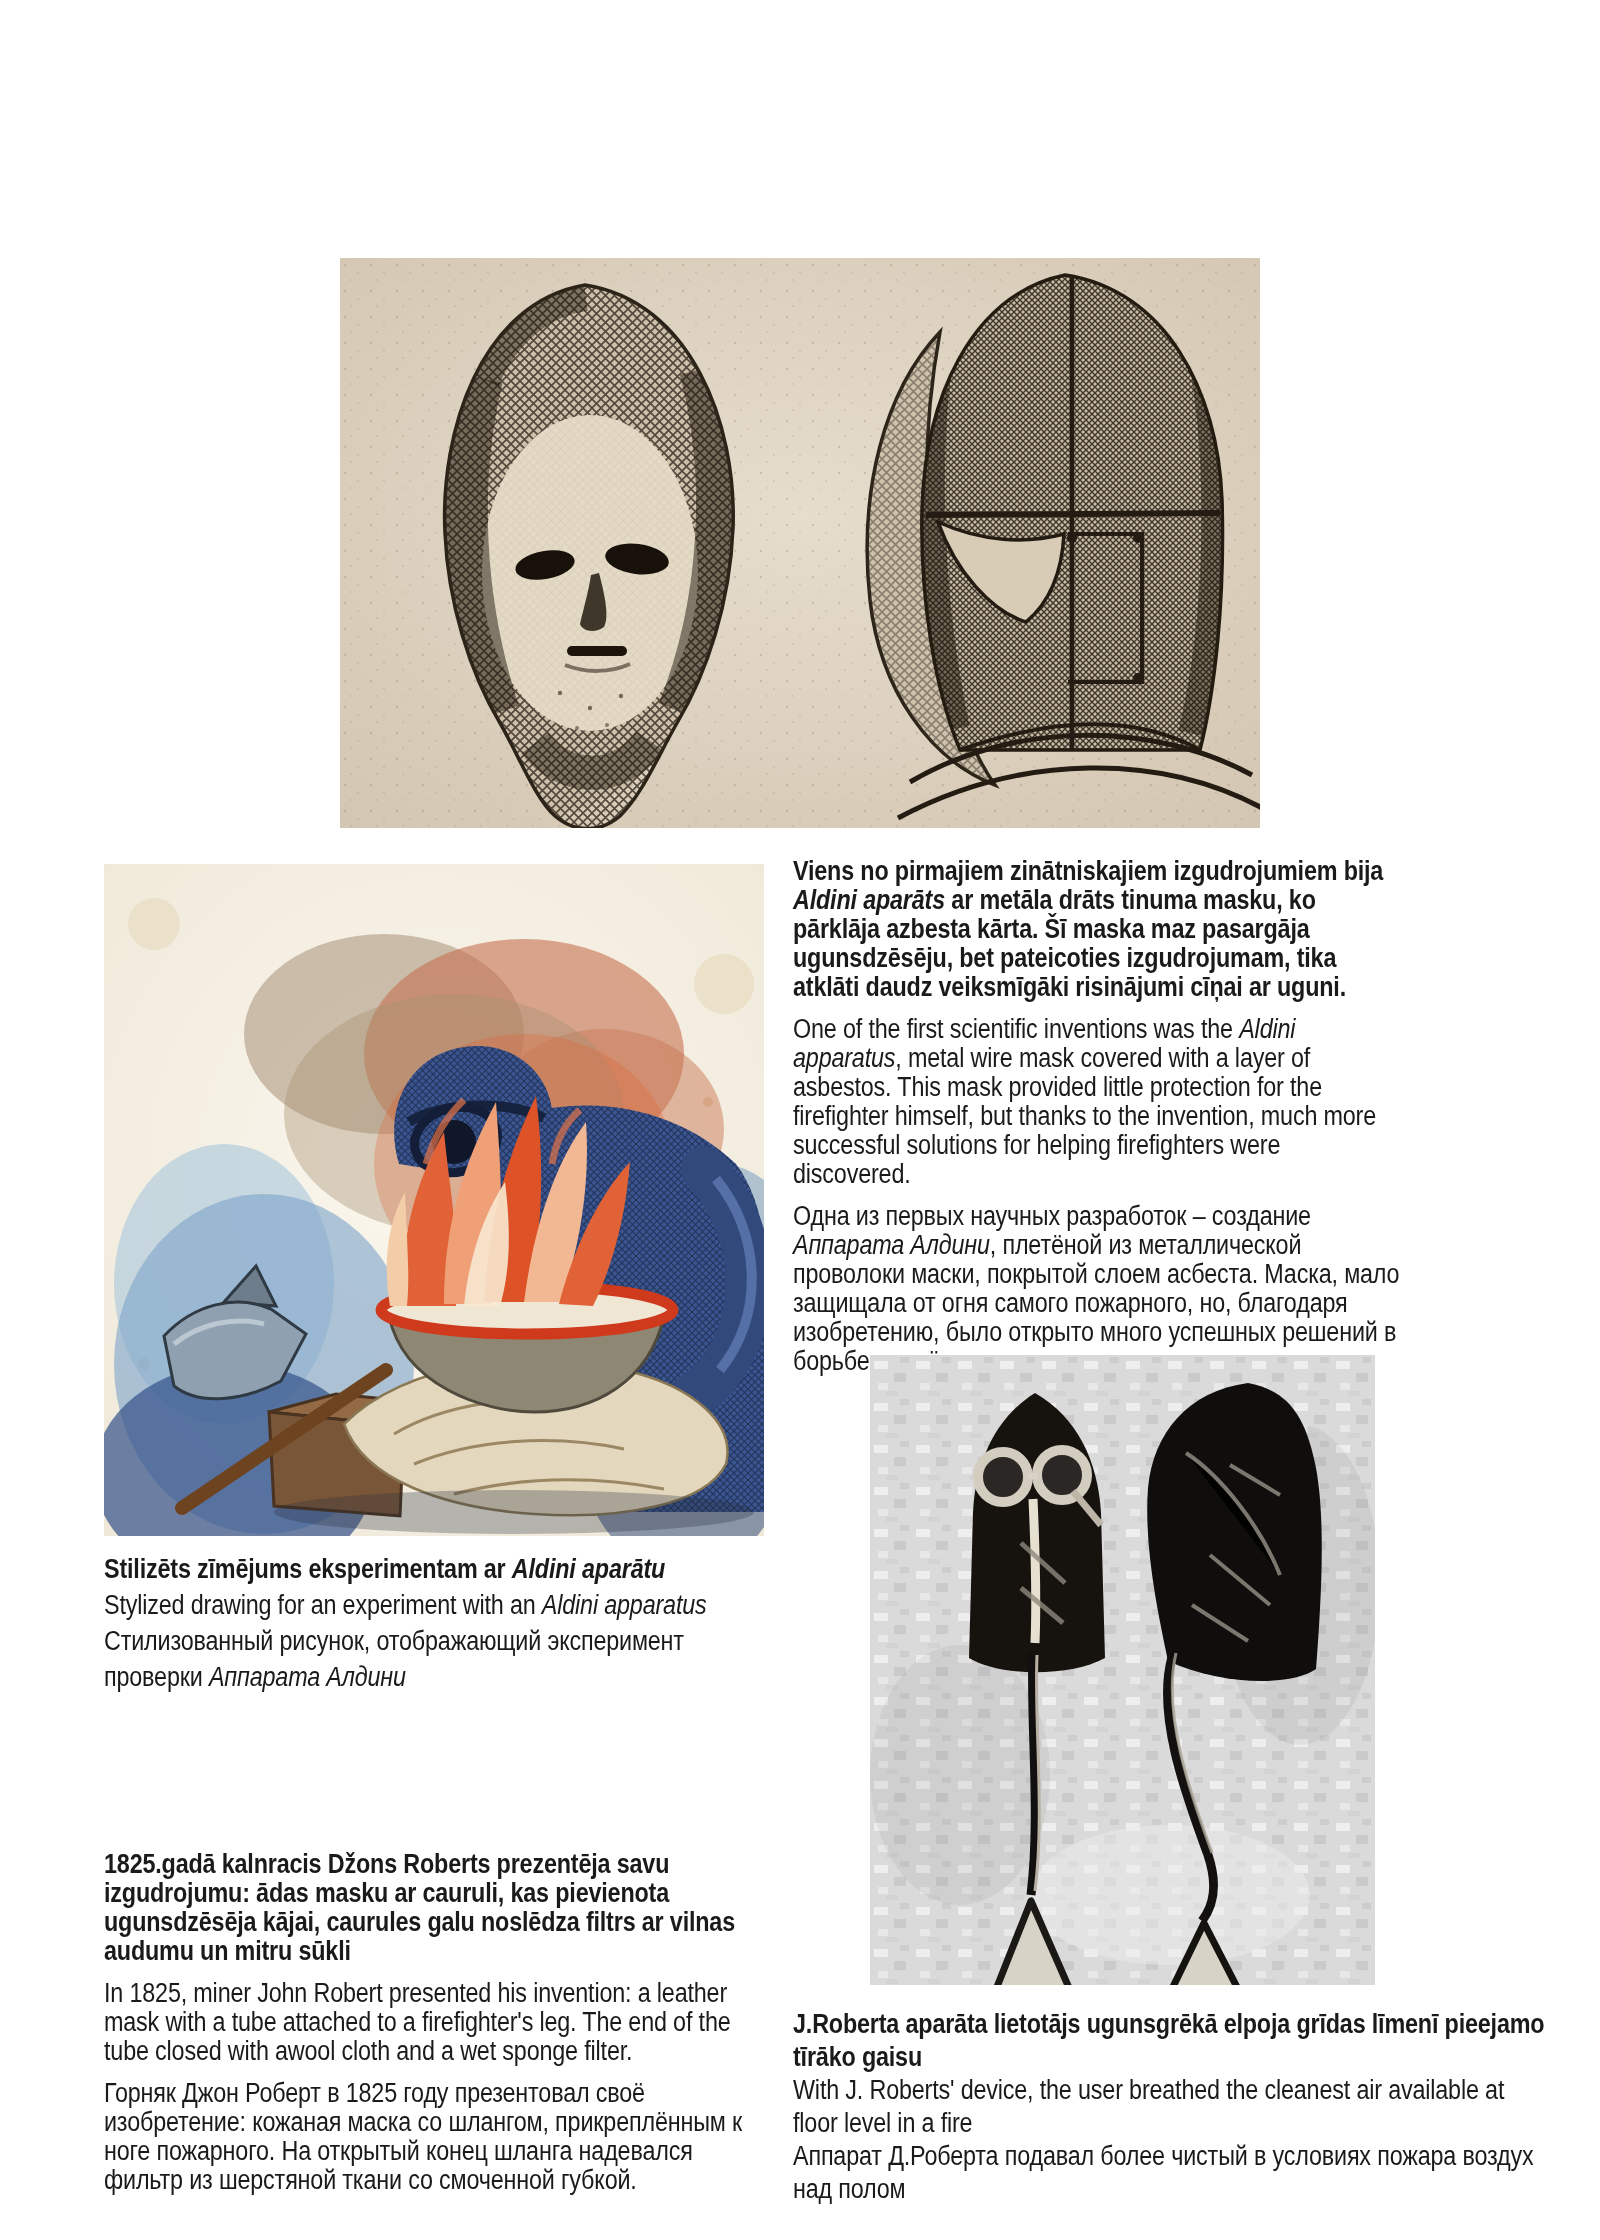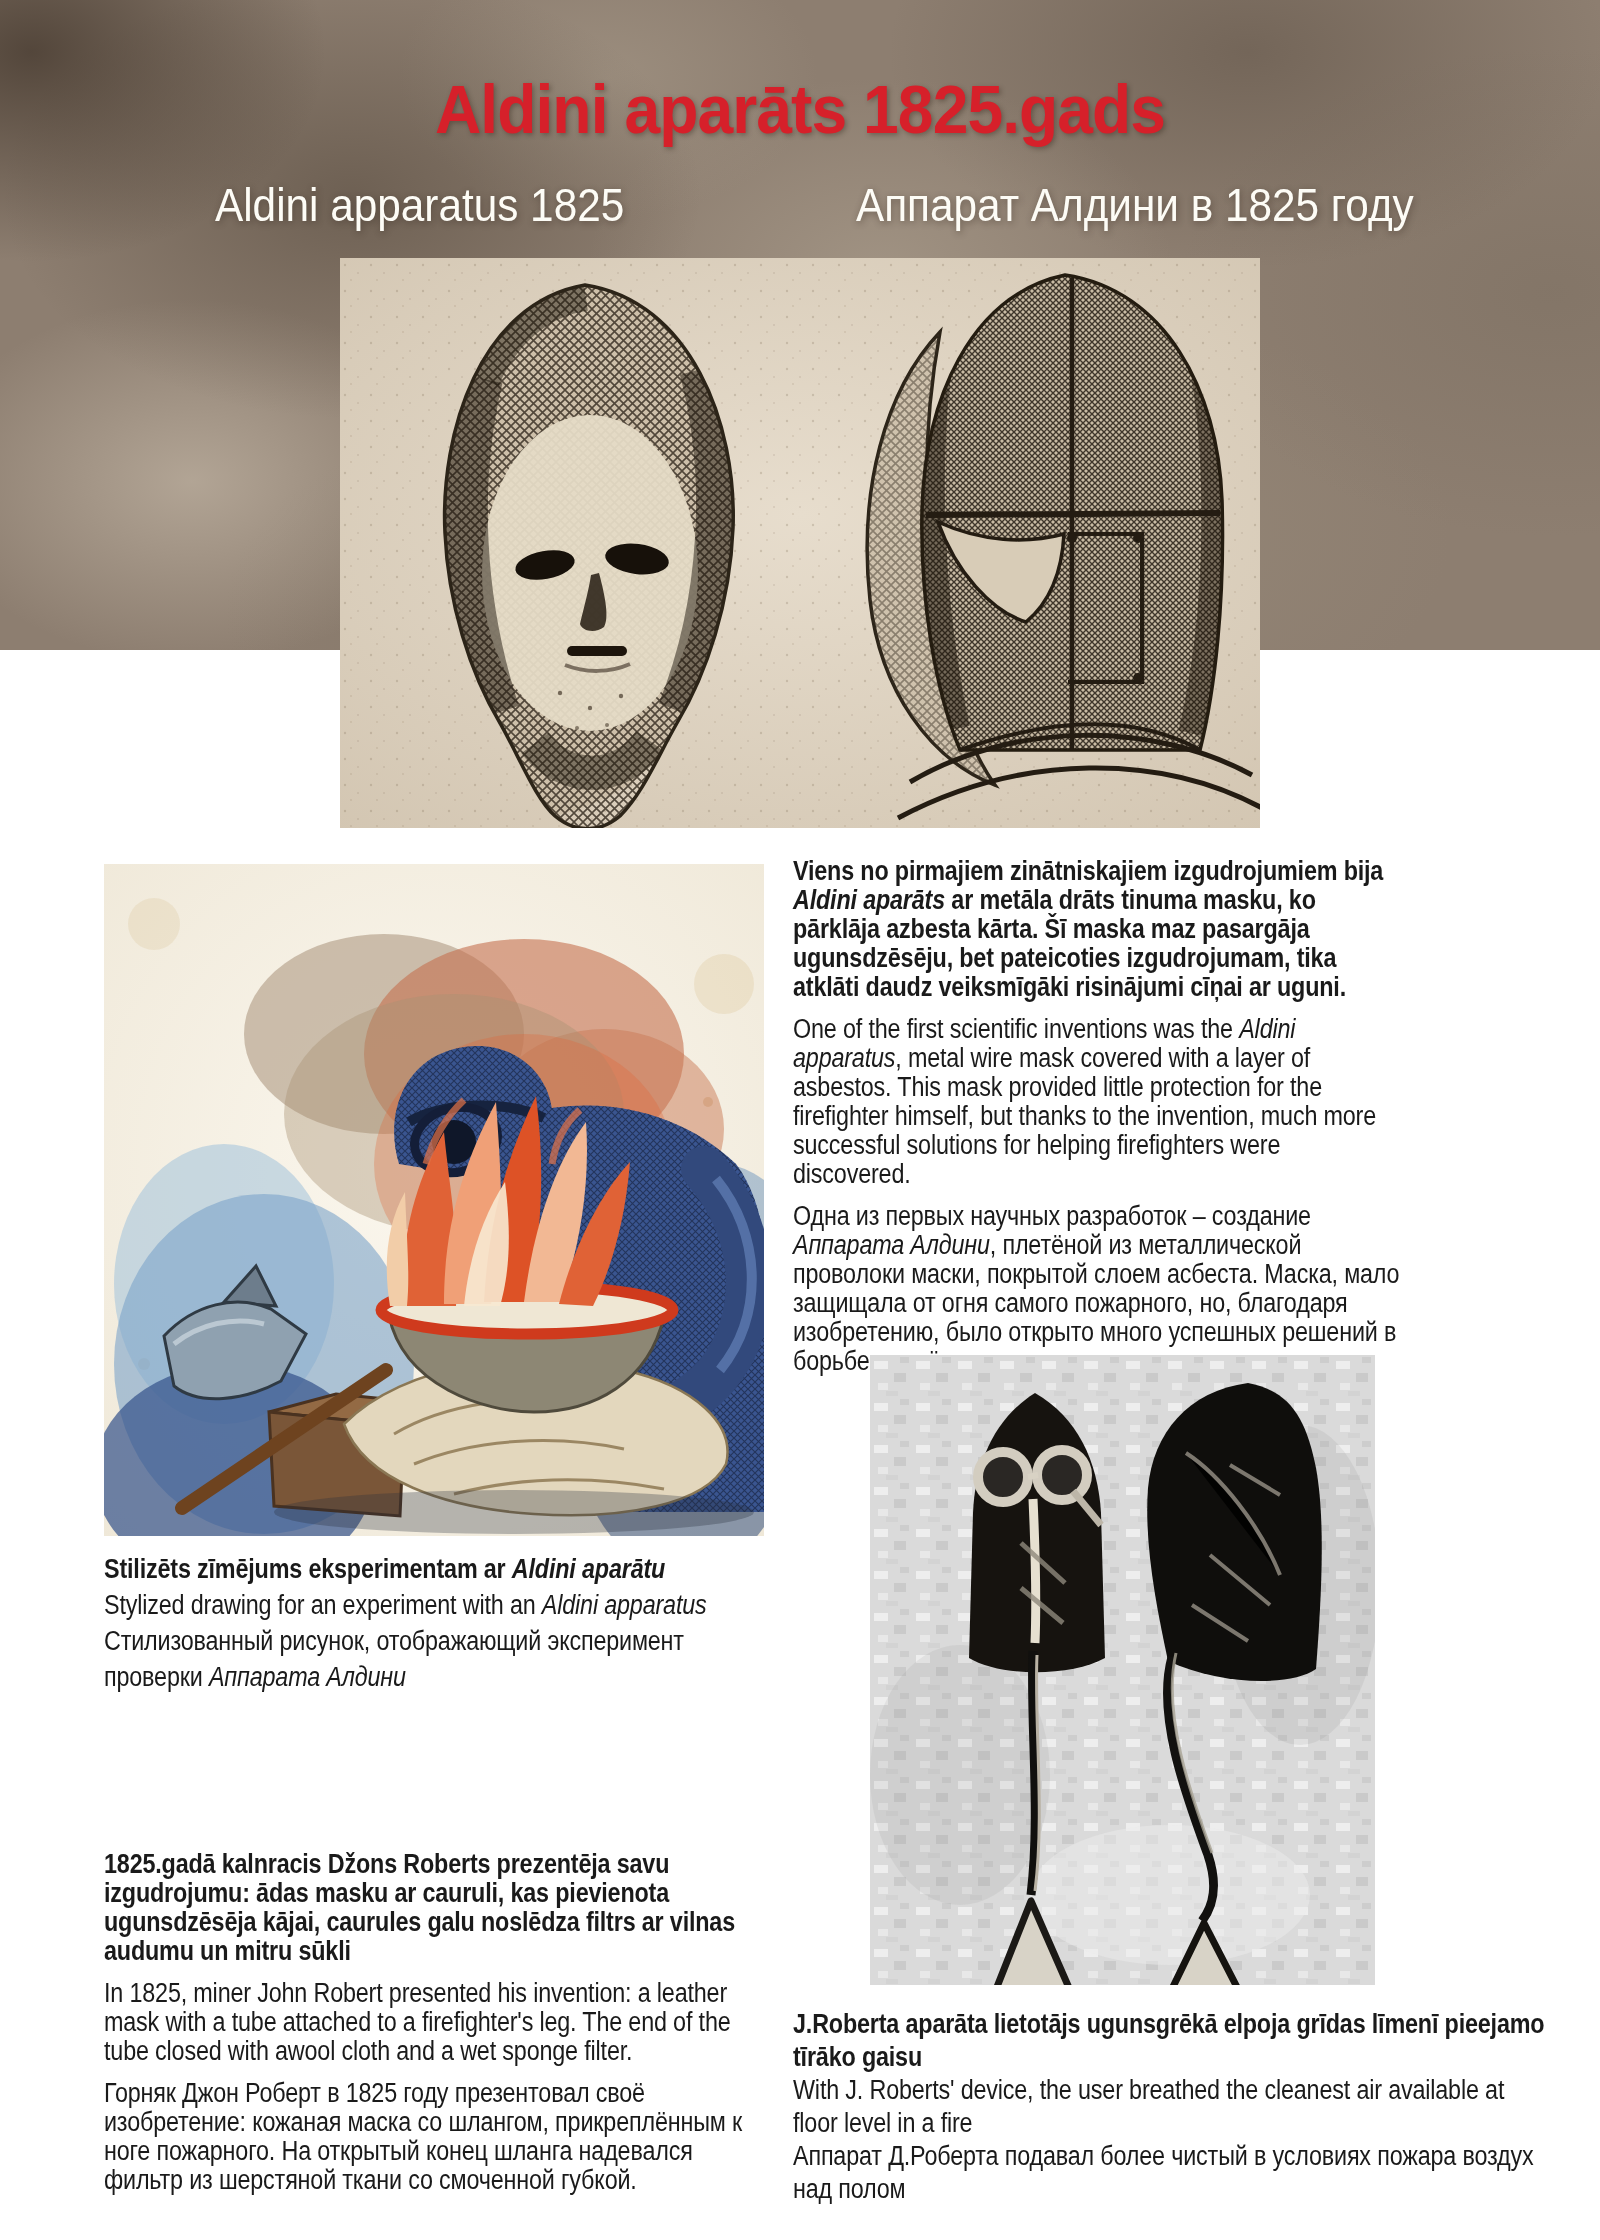--- a/index.html
+++ b/index.html
@@ -53,25 +53,20 @@
   #intro-block{left:793px; top:857px; width:705px;}
   #experiment-caption{left:104px; top:1551px; width:760px;}
   #roberts-block{left:104px; top:1850px; width:760px;}
   #roberts-caption{left:793px; top:2008px; width:870px;}
 </style>
 </head>
 <body>
 
 <div id="poster">
 
-  <div id="header-band">
-    <div class="hdr-title">Aldini aparāts 1825.gads</div>
-    <div class="hdr-sub" id="subtitle-en">Aldini apparatus 1825</div>
-    <div class="hdr-sub" id="subtitle-ru">Аппарат Алдини в 1825 году</div>
-  </div>
 
   <svg id="fig-top" class="fig" width="920" height="570" viewBox="0 0 920 570">
     <defs>
       <radialGradient id="parch" cx="50%" cy="45%" r="75%">
         <stop offset="0" stop-color="#e7ddcd"></stop>
           <stop offset="1" stop-color="#d3c6b2"></stop>
       </radialGradient>
       <pattern id="mesh" width="9" height="9" patternUnits="userSpaceOnUse">
         <path d="M0 0 L9 9 M9 0 L0 9" stroke="#3b3226" stroke-width="1.6" opacity=".85"></path>
       </pattern>

